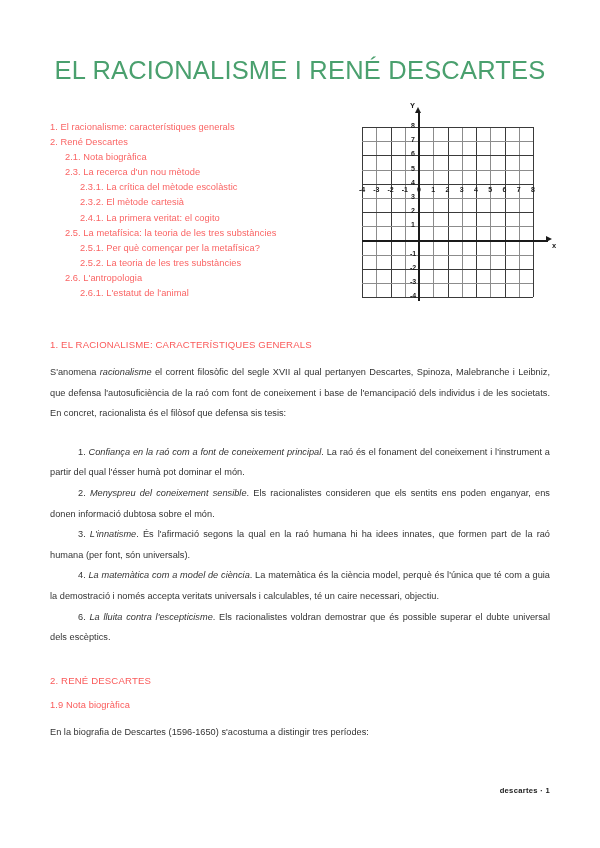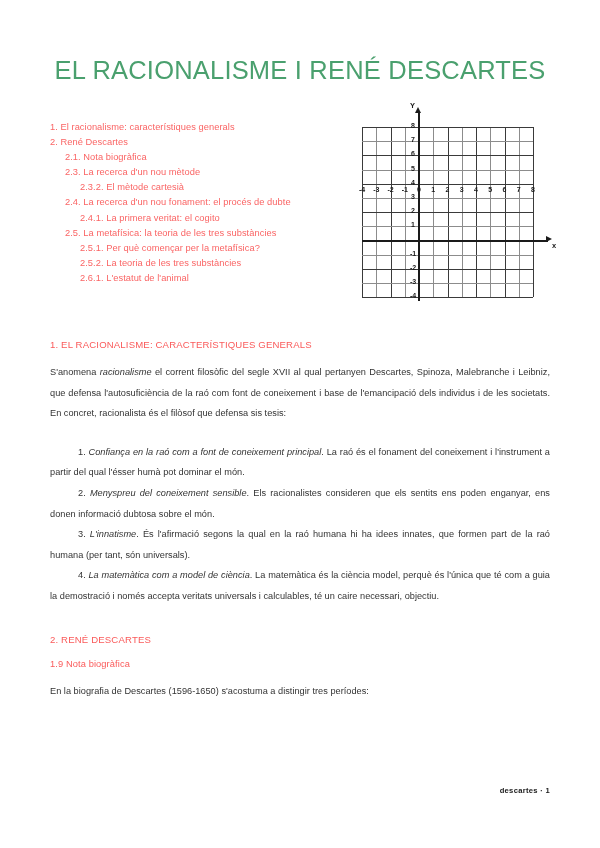--- a/index.html
+++ b/index.html
@@ -189,26 +189,27 @@
 
 <div class="page">
 
   <div class="doc-title">EL RACIONALISME I RENÉ DESCARTES</div>
 
   <div class="toc">
     <div class="toc-item lvl-1">1. El racionalisme: característiques generals</div>
     <div class="toc-item lvl-1">2. René Descartes</div>
     <div class="toc-item lvl-2">2.1. Nota biogràfica</div>
     <div class="toc-item lvl-2">2.3. La recerca d'un nou mètode</div>
+    <div class="toc-item lvl-3">2.3.1. La crítica del mètode escolàstic</div>
     <div class="toc-item lvl-3">2.3.2. El mètode cartesià</div>
-    <div class="toc-item lvl-2">2.4. La recerca d'un nou fonament: el procés de dubte</div>
     <div class="toc-item lvl-3">2.4.1. La primera veritat: el cogito</div>
     <div class="toc-item lvl-2">2.5. La metafísica: la teoria de les tres substàncies</div>
     <div class="toc-item lvl-3">2.5.1. Per què començar per la metafísica?</div>
     <div class="toc-item lvl-3">2.5.2. La teoria de les tres substàncies</div>
+    <div class="toc-item lvl-2">2.6. L'antropologia</div>
     <div class="toc-item lvl-3">2.6.1. L'estatut de l'animal</div>
   </div>
 
   <div class="figure">
     <div class="grid-wrap">
       <div class="cell-grid" id="cell-grid">
           <div class="gl-v major" style="left: 0px;"></div>
           <div class="gl-v" style="left: 14.25px;"></div>
           <div class="gl-v major" style="left: 28.5px;"></div>
           <div class="gl-v" style="left: 42.75px;"></div>
@@ -284,25 +285,29 @@
     <p class="para indent">
       <span>1.</span>
       <em>Confiança en la raó com a font de coneixement principal</em><span>. La raó és el fonament del coneixement i l'instrument a partir del qual l'ésser humà pot dominar el món.</span>
     </p>
     <p class="para indent">
       <span>2.</span>
       <em>Menyspreu del coneixement sensible</em><span>. Els racionalistes consideren que els sentits ens poden enganyar, ens donen informació dubtosa sobre el món.</span>
     </p>
     <p class="para indent">
       <span>3.</span>
-      <em>L'innatisme</em><span>. És l'afirmació segons la qual en la raó humana hi ha idees innates, que formen part de la raó humana (per tant, són universals).</span>
+      <em>L'innatisme</em><span>. És l'afirmació segons la qual en la raó humana hi ha idees innates, que formen part de la raó humana (per font, són universals).</span>
     </p>
     <p class="para indent">
       <span>4.</span>
       <em>La matemàtica com a model de ciència</em><span>. La matemàtica és la ciència model, perquè és l'única que té com a guia la demostració i només accepta veritats universals i calculables, té un caire necessari, objectiu.</span>
+    </p>
+    <p class="para indent">
+      <span>6.</span>
+      <em>La lluita contra l'escepticisme</em><span>. Els racionalistes voldran demostrar que és possible superar el dubte universal dels escèptics.</span>
     </p>
 
     <div class="gap-l"></div>
 
     <h2 class="sec">2. RENÉ DESCARTES</h2>
     <div class="gap-s"></div>
     <h3 class="sub">1.9 Nota biogràfica</h3>
     <div class="gap-s"></div>
     <p class="para">En la biografia de Descartes (1596-1650) s'acostuma a distingir tres períodes:</p>
   </div>

